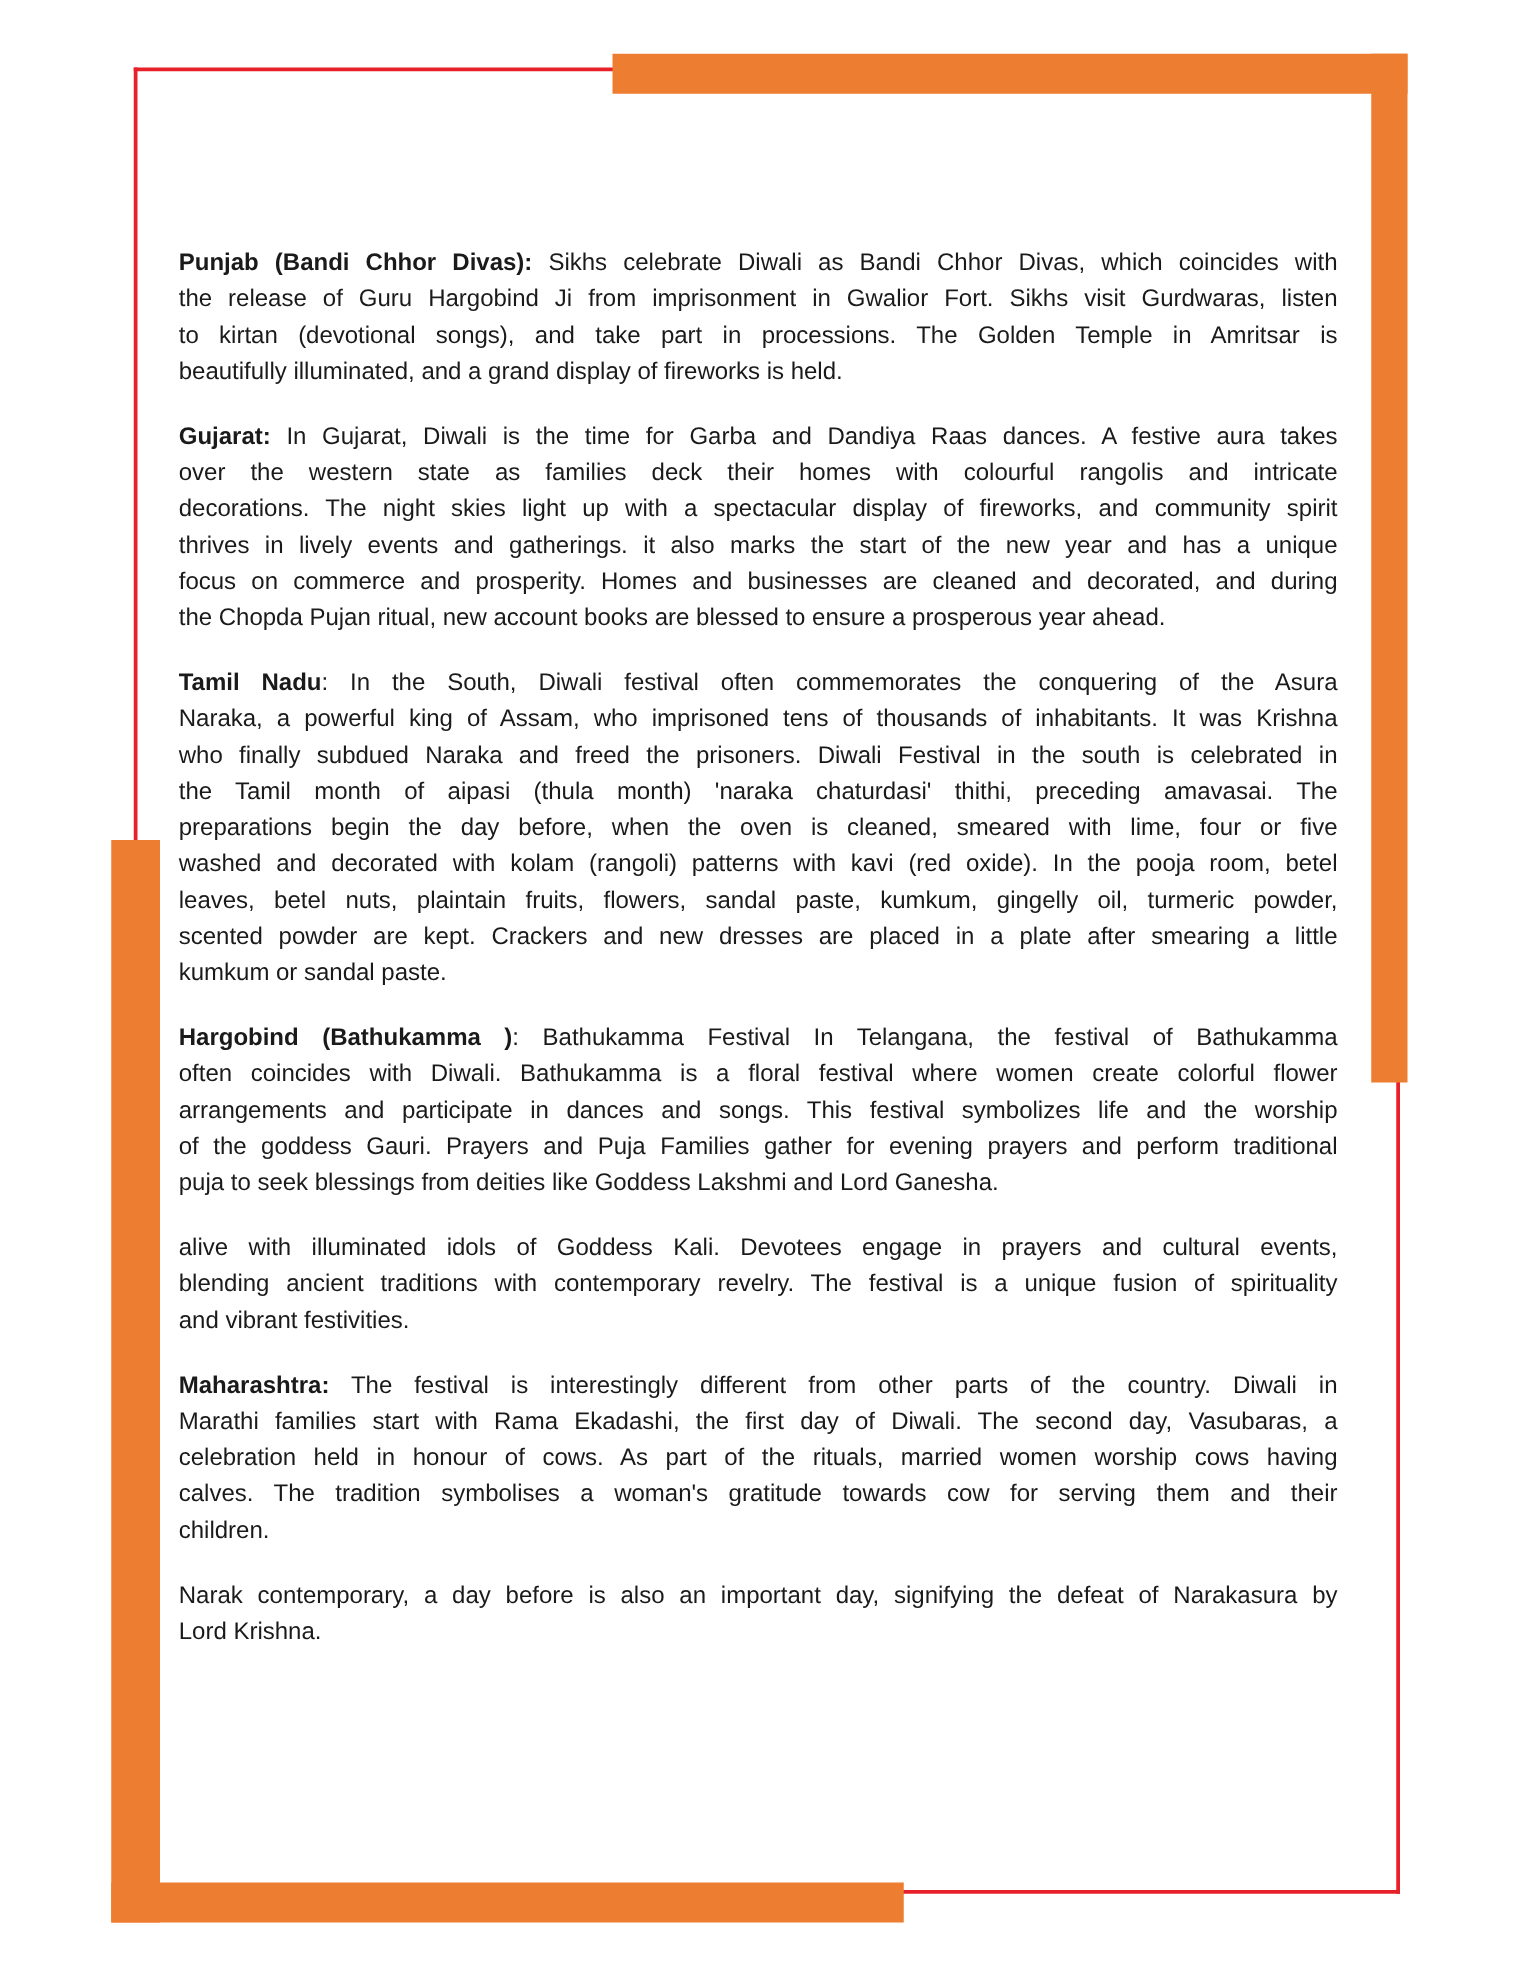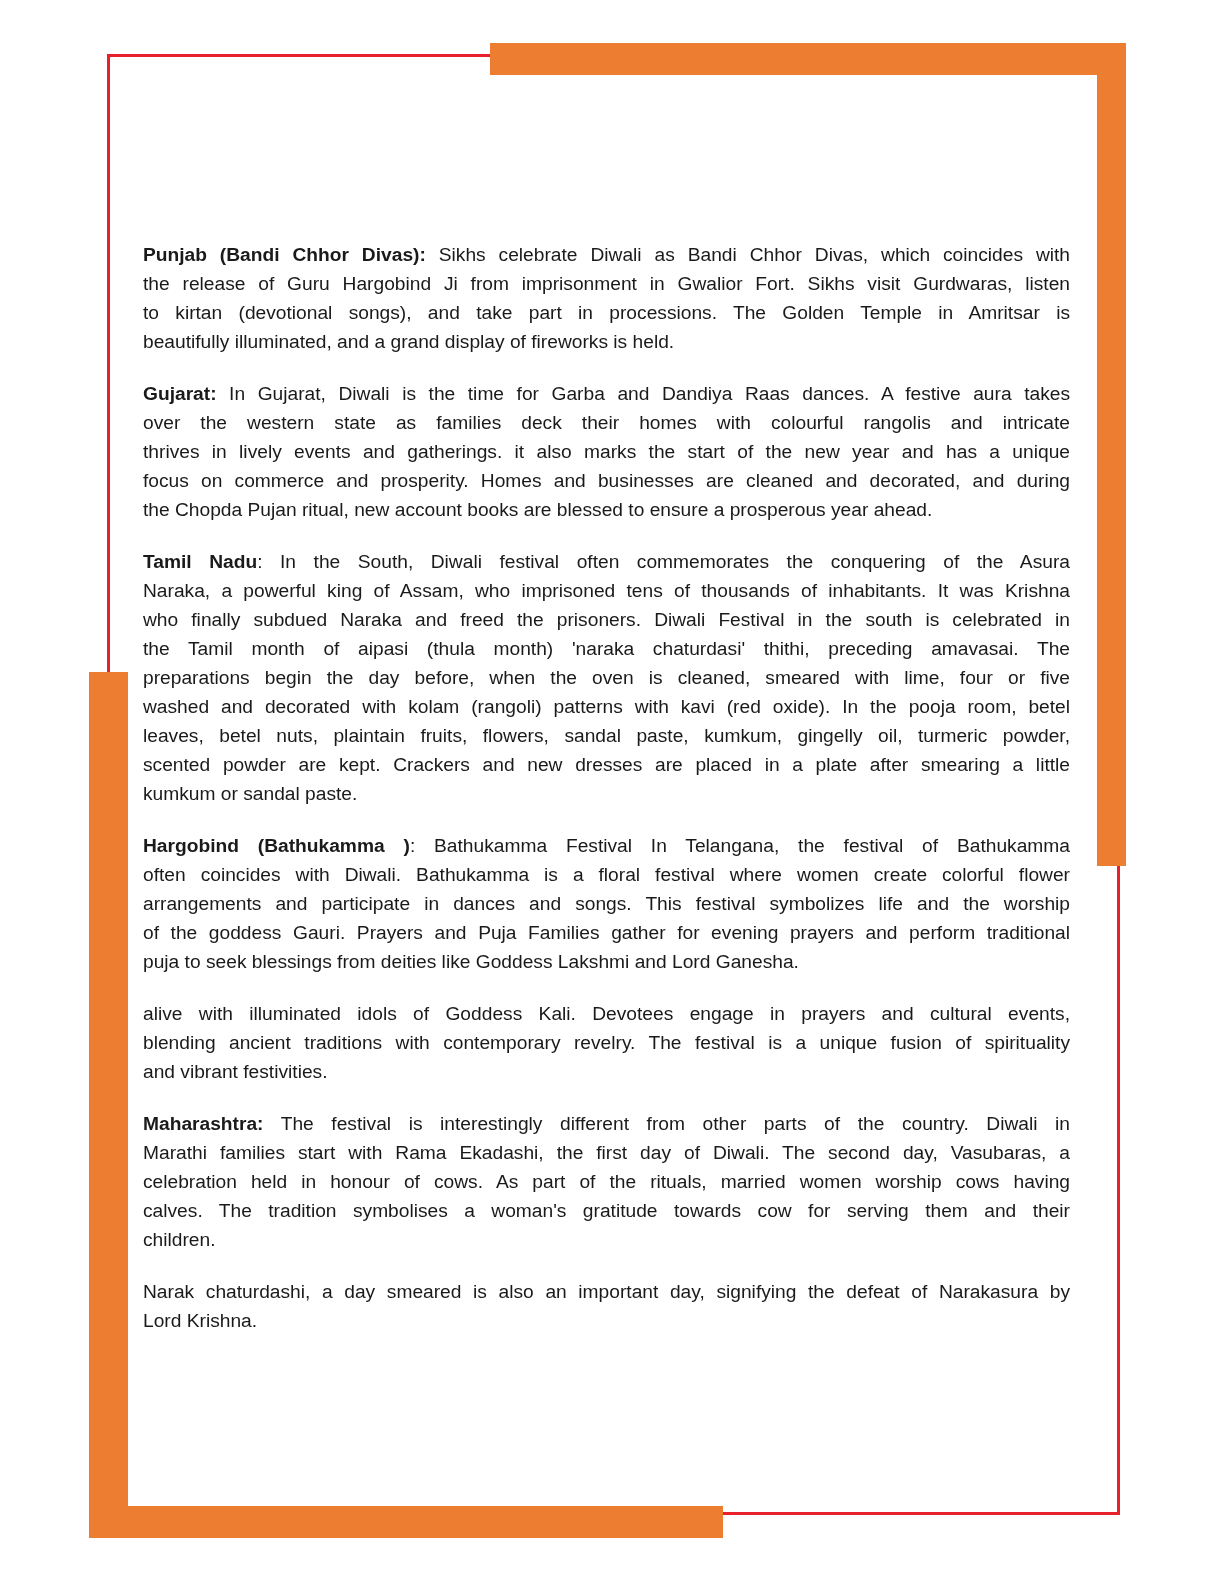--- a/index.html
+++ b/index.html
@@ -20,21 +20,21 @@
     #red-bottom { left: 720px; top: 1512px; width: 400px; height: 3px; }
 
     
     #or-top    { left: 490px; top: 43px;  width: 636px; height: 32px; }
     #or-right  { left: 1097px; top: 43px; width: 29px;  height: 823px; }
     #or-left   { left: 89px;  top: 672px; width: 39px;  height: 866px; }
     #or-bottom { left: 89px;  top: 1506px; width: 634px; height: 32px; }
 
     #content {
       position: absolute; left: 143px; top: 196px; width: 927px;
-      font-size: 19.2px; line-height: 29px; margin-top: 44px;
+      font-size: 19.2px; line-height: 29px;
     }
     .para { margin: 0 0 23px 0; }
     .line {
       display: block; white-space: nowrap; text-align: justify;
       text-align-last: justify; height: 29px; overflow: visible;
     }
     .line.last { text-align: center; text-align-last: left; }
     .lbl { font-weight: bold; }
   </style>
 </head>
@@ -52,20 +52,21 @@
 <div id="content">
     <div class="para">
       <span class="line"><span class="lbl">Punjab (Bandi Chhor Divas):</span><span> Sikhs celebrate Diwali as Bandi Chhor Divas, which coincides with</span></span>
       <span class="line"><span>the release of Guru Hargobind Ji from imprisonment in Gwalior Fort. Sikhs visit Gurdwaras, listen</span></span>
       <span class="line"><span>to kirtan (devotional songs), and take part in processions. The Golden Temple in Amritsar is</span></span>
       <span class="line last"><span>beautifully illuminated, and a grand display of fireworks is held.</span></span>
     </div>
     <div class="para">
       <span class="line"><span class="lbl">Gujarat:</span><span> In Gujarat, Diwali is the time for Garba and Dandiya Raas dances. A festive aura takes</span></span>
       <span class="line"><span>over the western state as families deck their homes with colourful rangolis and intricate</span></span>
+      <span class="line"><span>decorations. The night skies light up with a spectacular display of fireworks, and community spirit</span></span>
       <span class="line"><span>thrives in lively events and gatherings.  it also marks the start of the new year and has a unique</span></span>
       <span class="line"><span>focus on commerce and prosperity. Homes and businesses are cleaned and decorated, and during</span></span>
       <span class="line last"><span>the Chopda Pujan ritual, new account books are blessed to ensure a prosperous year ahead.</span></span>
     </div>
     <div class="para">
       <span class="line"><span class="lbl">Tamil Nadu</span><span>: In the South, Diwali festival often commemorates the conquering of the Asura</span></span>
       <span class="line"><span>Naraka, a powerful king of Assam, who imprisoned tens of thousands of inhabitants. It was Krishna</span></span>
       <span class="line"><span>who finally subdued Naraka and freed the prisoners. Diwali Festival in the south is celebrated in</span></span>
       <span class="line"><span>the Tamil month of aipasi (thula month) 'naraka chaturdasi' thithi, preceding amavasai. The</span></span>
       <span class="line"><span>preparations begin the day before, when the oven is cleaned, smeared with lime, four or five</span></span>
@@ -87,16 +88,16 @@
       <span class="line last"><span>and vibrant festivities.</span></span>
     </div>
     <div class="para">
       <span class="line"><span class="lbl">Maharashtra:</span><span> The festival is interestingly different from other parts of the country. Diwali in</span></span>
       <span class="line"><span>Marathi families start with Rama Ekadashi, the first day of Diwali. The second day, Vasubaras, a</span></span>
       <span class="line"><span>celebration held in honour of cows. As part of the rituals, married women worship cows having</span></span>
       <span class="line"><span>calves. The tradition symbolises a woman's gratitude towards cow for serving them and their</span></span>
       <span class="line last"><span>children.</span></span>
     </div>
     <div class="para">
-      <span class="line"><span>Narak chaturdashi, a day smeared is also an important day, signifying the defeat of Narakasura by</span></span>
+      <span class="line"><span>Narak contemporary, a day before is also an important day, signifying the defeat of Narakasura by</span></span>
       <span class="line last"><span>Lord Krishna.</span></span>
     </div>
   </div>
 
 </body></html>

